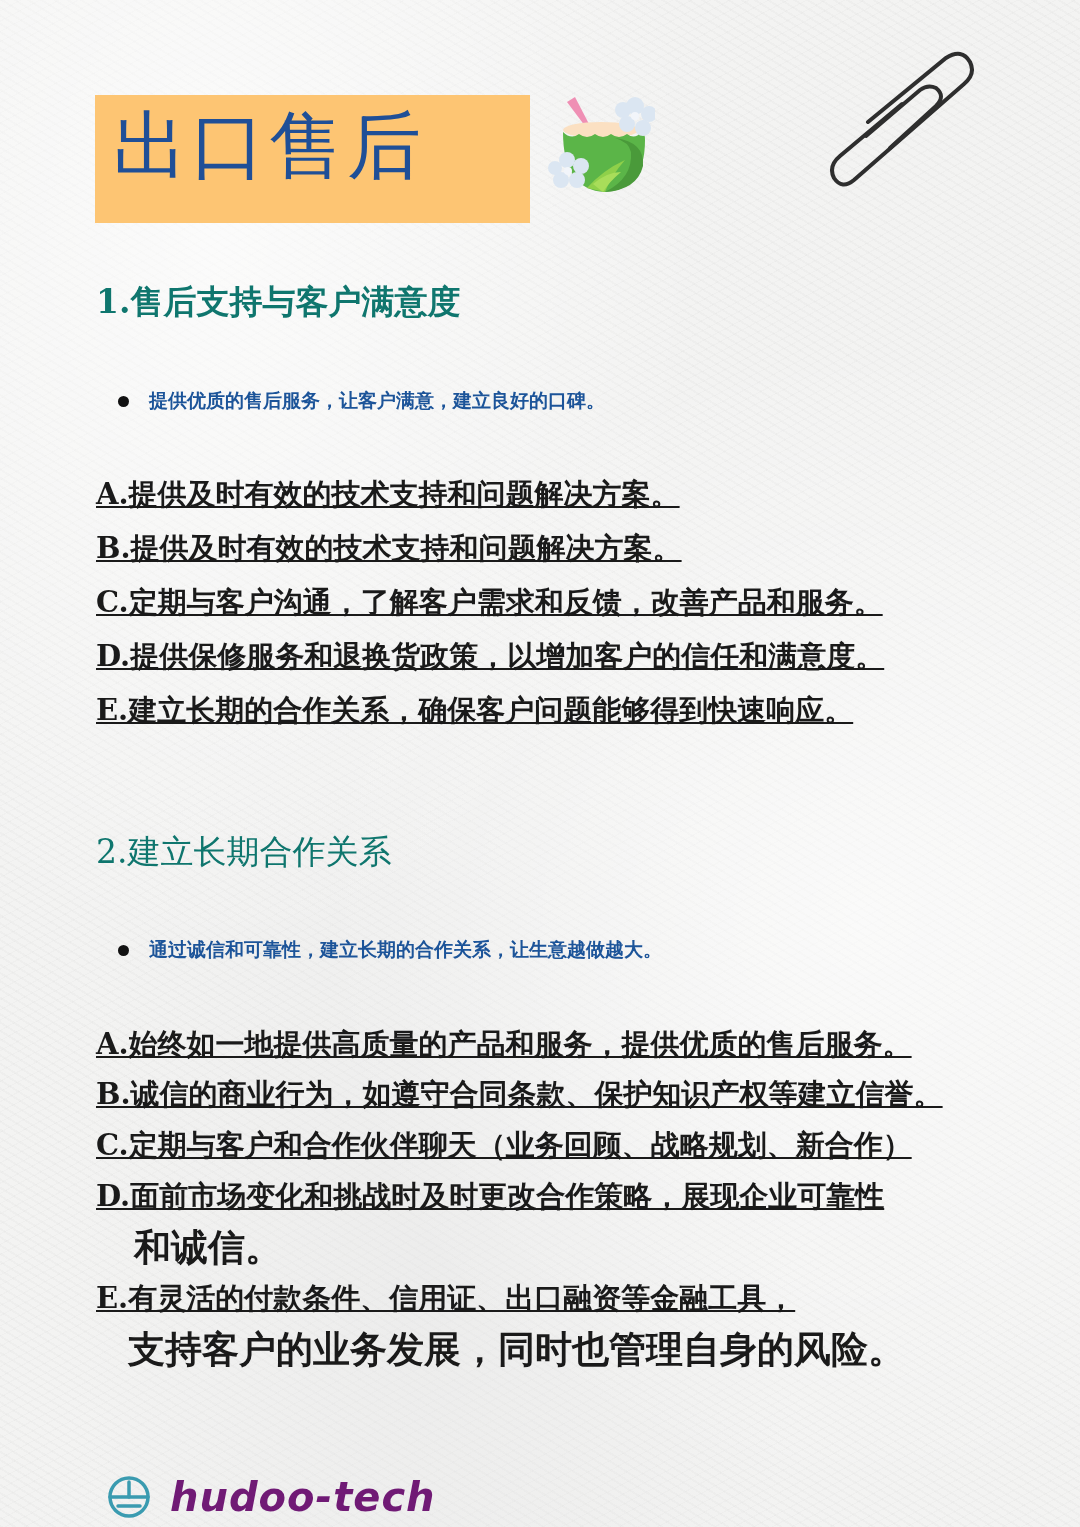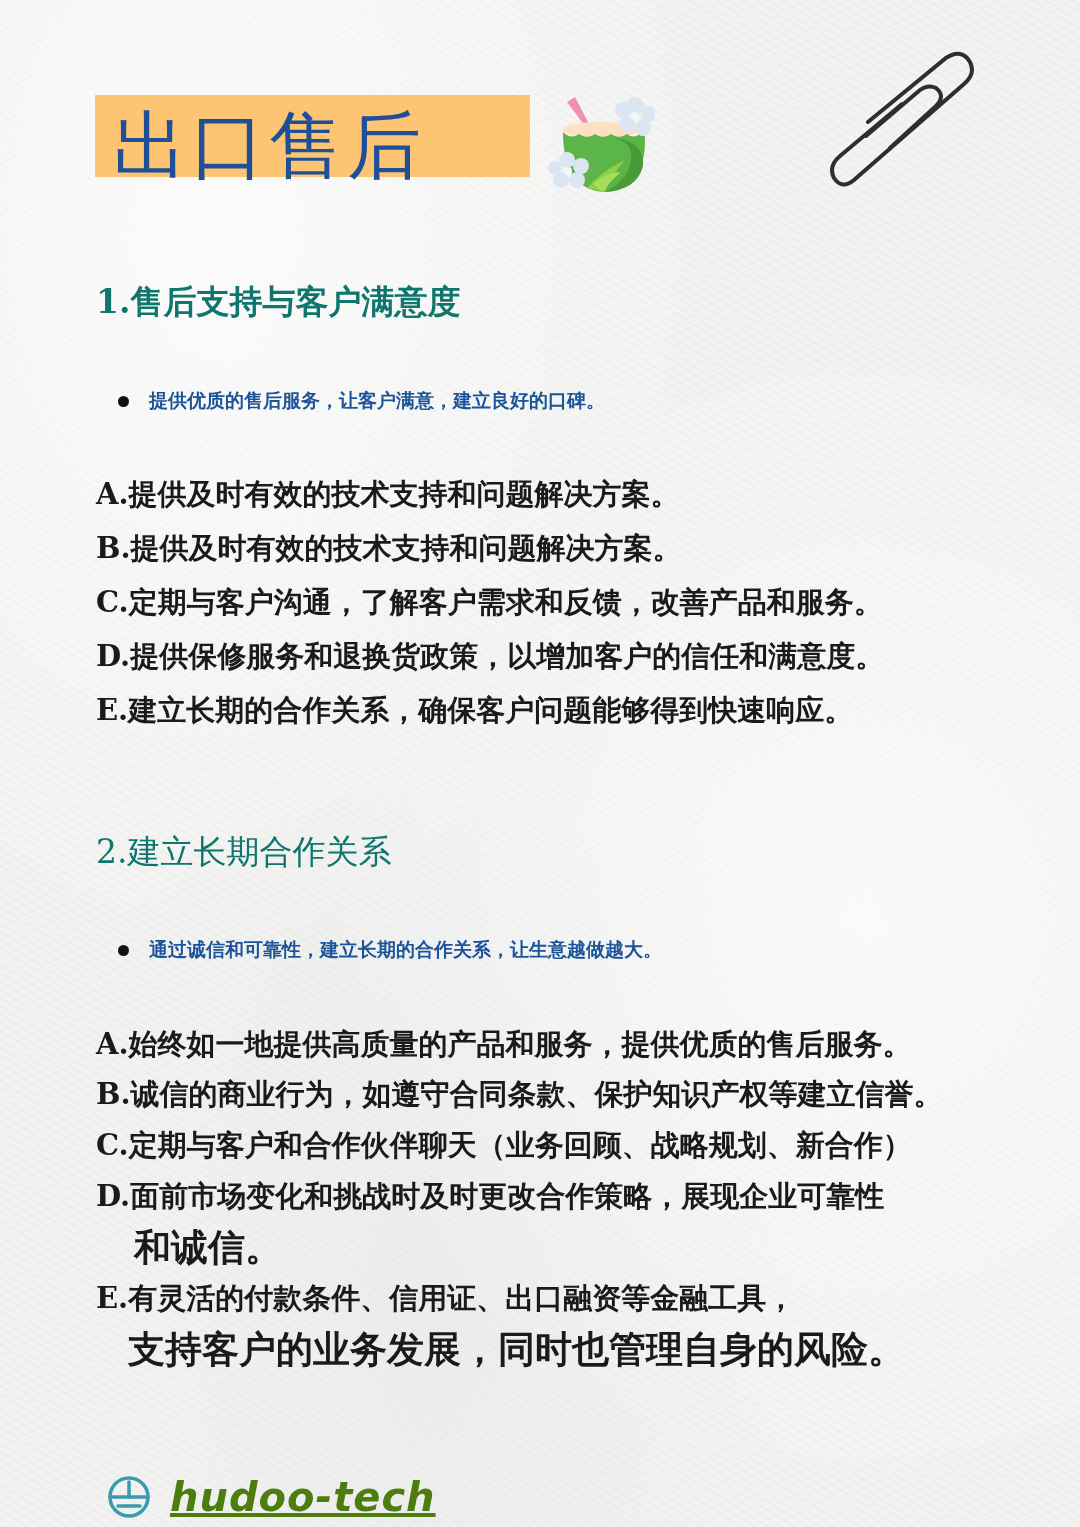--- a/index.html
+++ b/index.html
@@ -10,21 +10,21 @@
       radial-gradient(ellipse at 20% 15%, rgba(255,255,255,0.7) 0%, rgba(255,255,255,0) 40%),
       radial-gradient(ellipse at 80% 60%, rgba(255,255,255,0.6) 0%, rgba(255,255,255,0) 45%),
       radial-gradient(ellipse at 40% 85%, rgba(230,230,230,0.5) 0%, rgba(230,230,230,0) 40%),
       repeating-linear-gradient(32deg, rgba(0,0,0,0.018) 0px, rgba(0,0,0,0.018) 2px, rgba(255,255,255,0) 2px, rgba(255,255,255,0) 7px),
       repeating-linear-gradient(-28deg, rgba(0,0,0,0.014) 0px, rgba(0,0,0,0.014) 1px, rgba(255,255,255,0) 1px, rgba(255,255,255,0) 9px);
     font-family: "DejaVu Serif", "Liberation Serif", serif;
   }
   .abs { position: absolute; }
 
   .title-box {
-    left: 95px; top: 95px; width: 435px; height: 82px;
+    left: 95px; top: 95px; width: 435px; height: 128px;
     background: #fdc573;
   }
   .title-text {
     position: absolute; left: 18px; top: 6px;
     font-size: 74px; line-height: 88px; color: #1f4f97;
     letter-spacing: 4px; font-family: "DejaVu Serif", "Liberation Serif", serif;
     font-weight: normal;
   }
 
   .coconut { left: 545px; top: 92px; width: 110px; height: 104px; }
@@ -37,31 +37,30 @@
   .bullet-row {
     left: 118px; font-size: 19px; color: #1c5499; font-weight: bold;
     line-height: 36px; white-space: nowrap; display: flex; align-items: center; text-align: center;
   }
   .bullet-dot {
     width: 11px; height: 11px; background: #111; border-radius: 50%;
     display: inline-block; margin-right: 20px; margin-top: 2px;
   }
   .item {
     left: 96px; font-size: 29px; color: #1a1a1a; font-weight: bold;
-    line-height: 36px; white-space: nowrap;
+    line-height: 36px; white-space: nowrap; text-decoration: underline;
   }
   .item-cont { font-size: 37px; color: #1a1a1a; font-weight: bold; line-height: 36px; white-space: nowrap; }
 
   .brand { left: 106px; top: 1474px; height: 46px; display: flex; align-items: center; }
   .brand-logo { width: 46px; height: 46px; margin-right: 18px; }
   .brand-text {
     font-family: "DejaVu Sans", "Liberation Sans", sans-serif;
-    font-size: 40px; font-weight: bold; font-style: italic; color: #4d7c0f;
+    font-size: 40px; font-weight: bold; font-style: italic; color: #701a75;
     letter-spacing: 1px;
-    text-decoration: underline;
   }
 </style>
 </head>
 <body>
 
 <div class="abs title-box">
   <div class="title-text">出口售后</div>
 </div>
 
 <svg class="abs coconut" viewBox="0 0 110 104">

